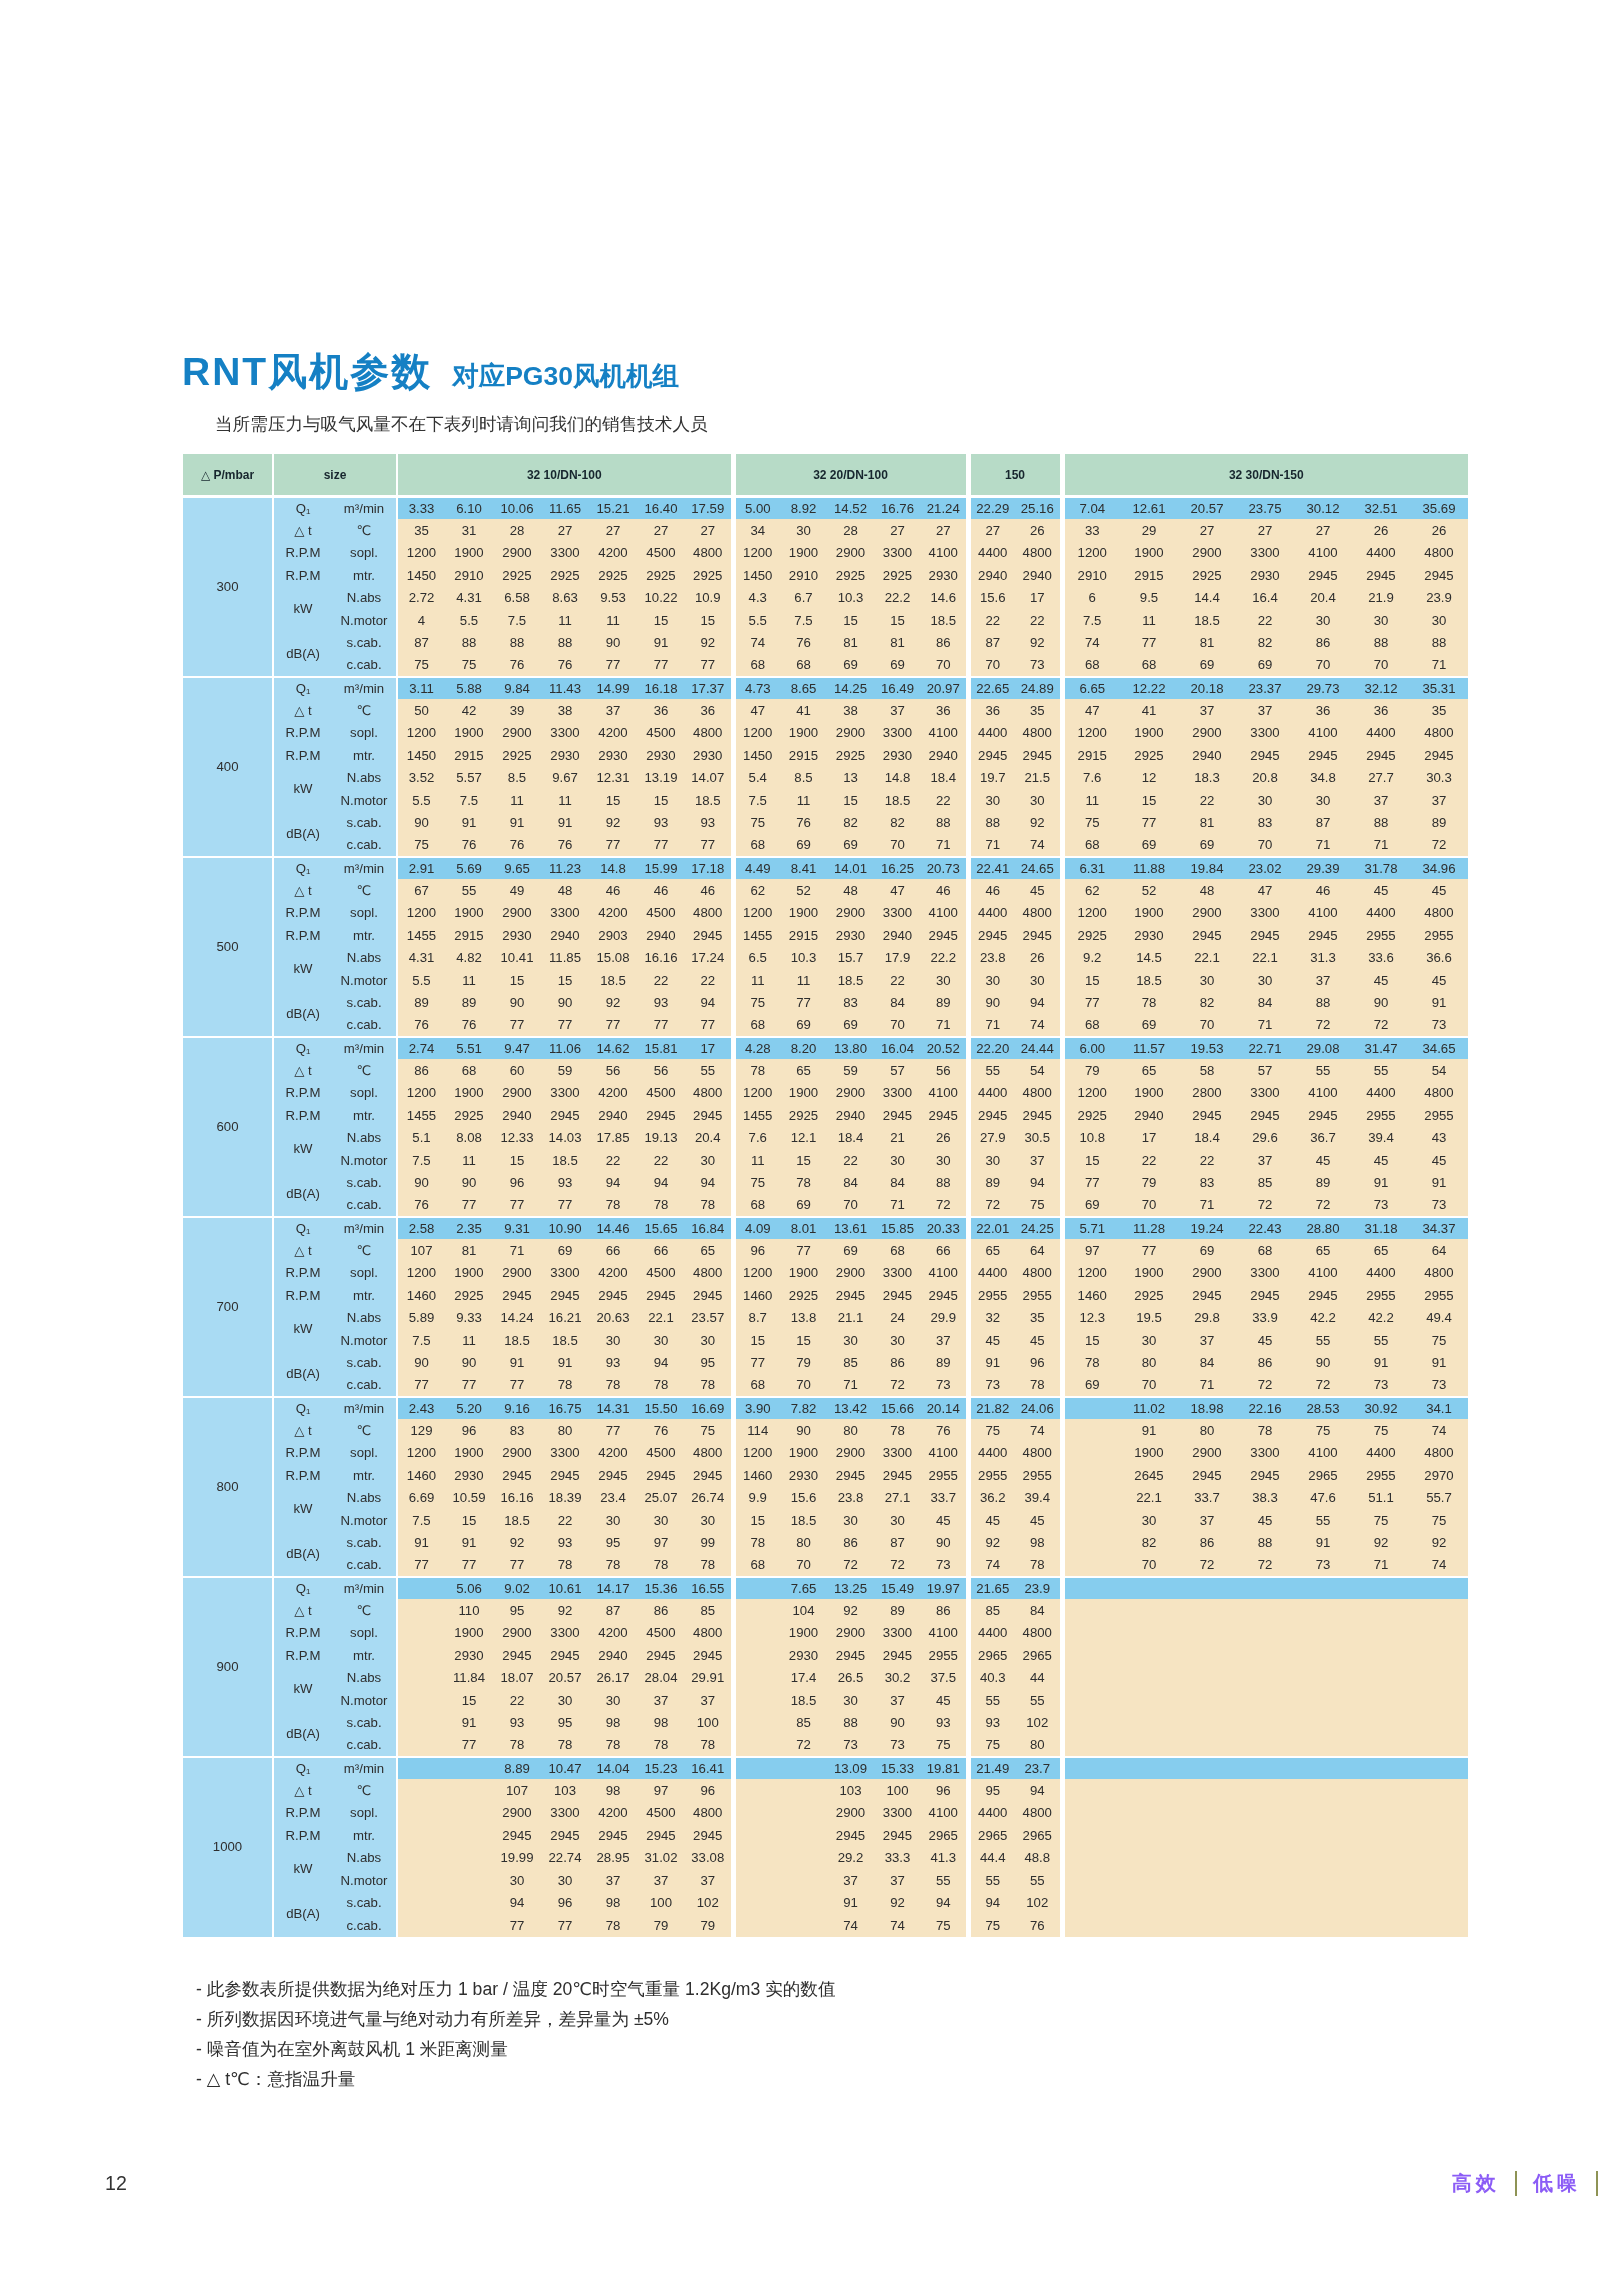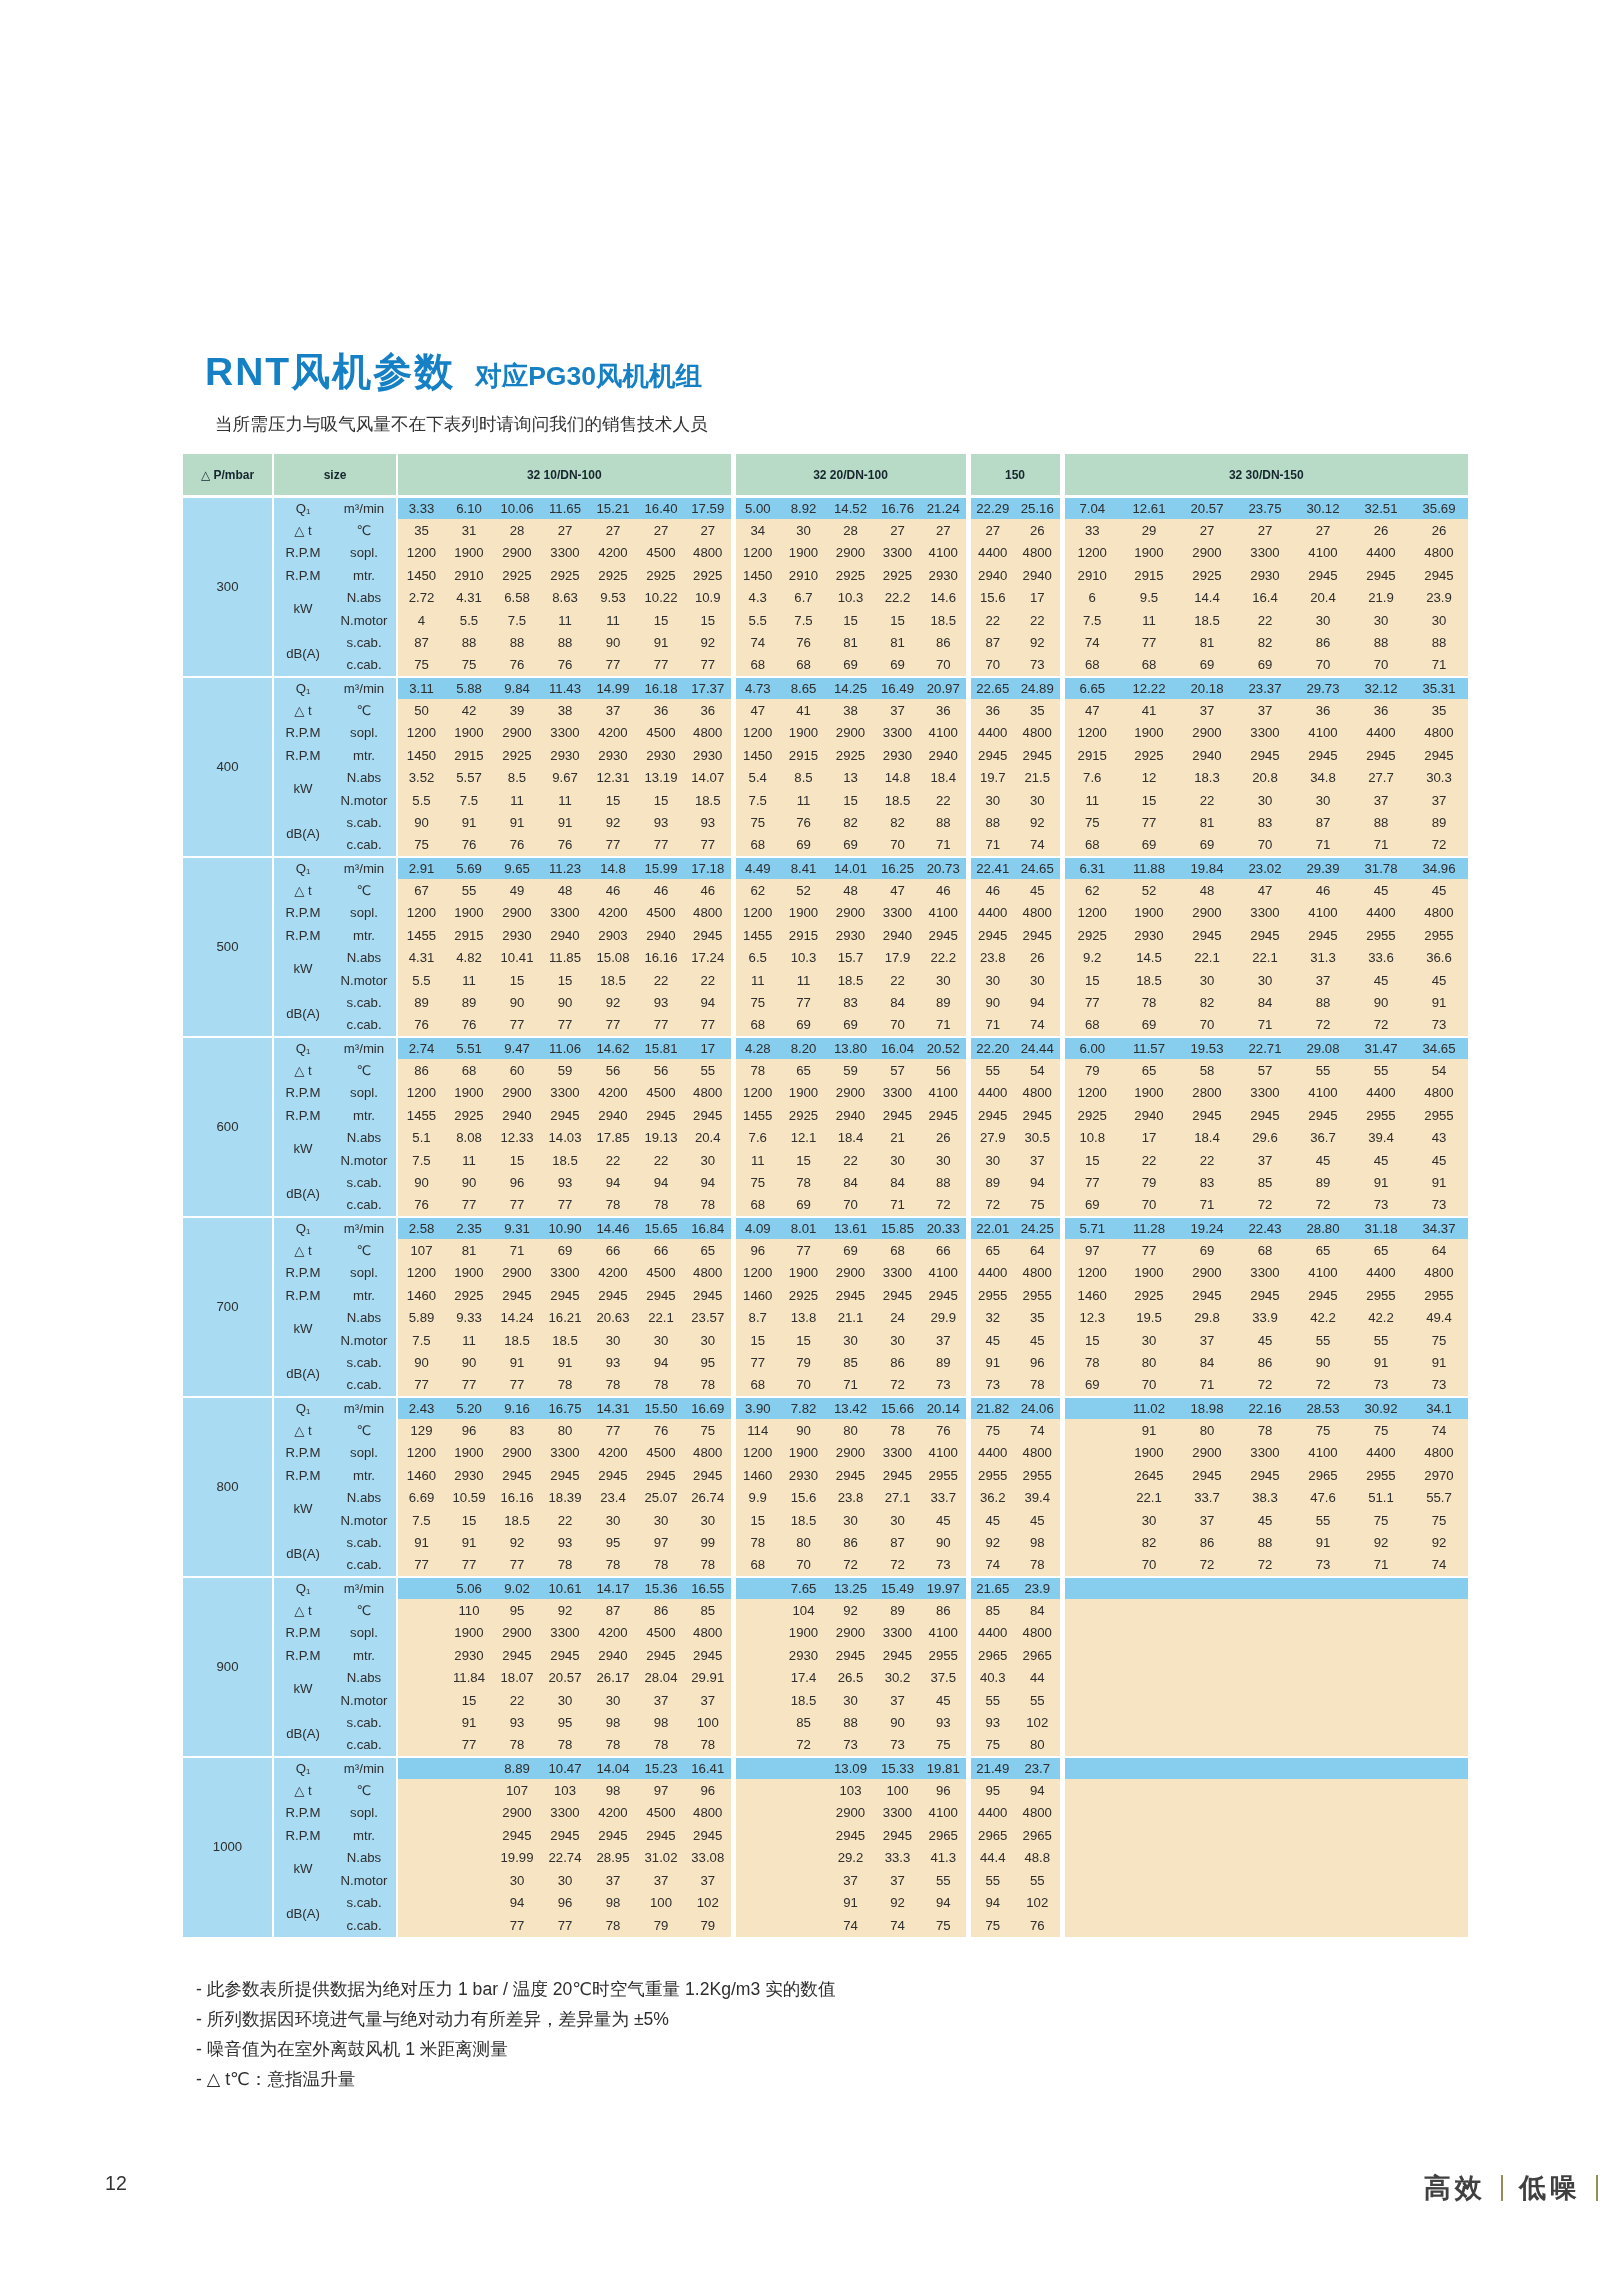--- a/index.html
+++ b/index.html
@@ -1,20 +1,20 @@
 <!DOCTYPE html>
 <html lang="zh"><head>
 <meta charset="utf-8">
 <style>
   html,body{margin:0;padding:0;background:#ffffff;}
   .page{position:relative;width:1620px;height:2293px;background:#ffffff;overflow:hidden;
         font-family:"Liberation Sans","DejaVu Sans",sans-serif;color:#2e2e2e;}
 
   .title{position:absolute;left:182px;top:345px;white-space:nowrap;color:#1580c4;}
-  .title-main{font-size:39px;font-weight:bold;letter-spacing:2px;margin-left:23px;}
+  .title-main{font-size:39px;font-weight:bold;letter-spacing:2px;}
   .title-sub{font-size:26.5px;font-weight:bold;margin-left:20px;}
   .subtitle{position:absolute;left:183px;top:412px;font-size:17.6px;color:#333333;margin-left:32px;}
 
   table.fan-table{position:absolute;left:183px;top:454px;border-collapse:collapse;table-layout:fixed;}
   table.fan-table th,table.fan-table td{padding:0;margin:0;text-align:center;vertical-align:middle;
         font-size:13.2px;line-height:1;color:#2e2e2e;overflow:hidden;white-space:nowrap;}
   tr.hrow th{background:#b7dbc7;height:41px;font-size:12px;font-weight:bold;color:#17262e;
         border-bottom:3.9px solid #ffffff;}
   .hsep{border-left:2.9px solid #ffffff;}
   .gsep{border-left:5.9px solid #ffffff;}
@@ -24,21 +24,21 @@
   td.lab2{background:#a9dbf3;font-size:12.3px;}
   tr.qtr td{border-top:2.9px solid #ffffff;}
   tr.qtr td.dcell{background:#86cdee;}
   tr.dtr td.dcell{background:#f6e4c2;}
   tr.qtr,tr.dtr{height:22.5px;}
 
   .notes{position:absolute;left:184px;top:1974px;font-size:17.6px;color:#2e2e2e;line-height:30px;margin-left:12px;}
   .note-line{white-space:nowrap;}
   .page-number{position:absolute;left:105px;top:2172px;font-size:19.6px;color:#333333;}
   .footer-tags{position:absolute;right:5.9px;top:2170px;display:flex;align-items:center;
-        color:#404040;font-size:27px;font-weight:bold;letter-spacing:3.9px;}
+        color:#8b5cf6;font-size:20px;font-weight:bold;letter-spacing:3.9px;}
   .footer-tags .sep{display:inline-block;width:2px;height:25.5px;background:#8e9355;margin:0 15.7px;}
 </style>
 </head>
 <body>
 
 <div class="page">
 
   <div class="title">
     <span class="title-main">RNT风机参数</span><span class="title-sub">对应PG30风机机组</span>
   </div>

